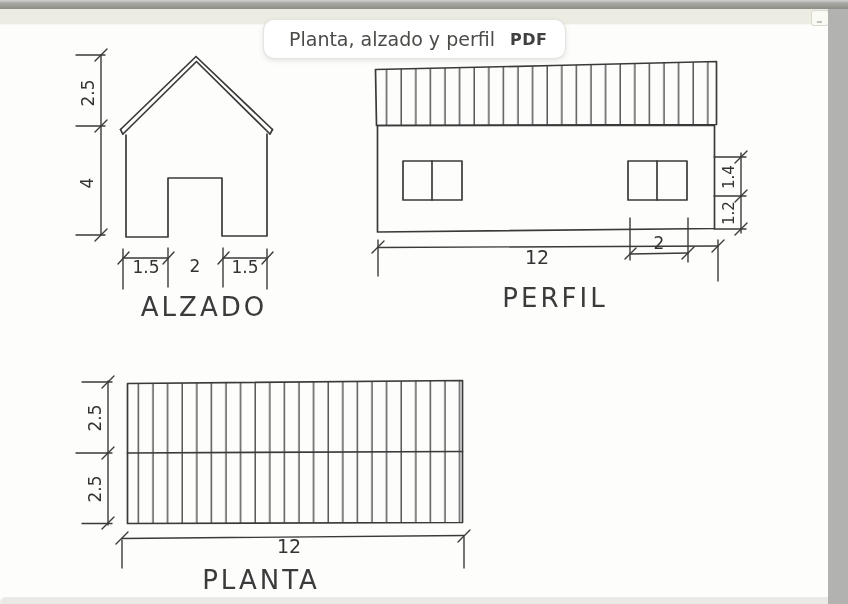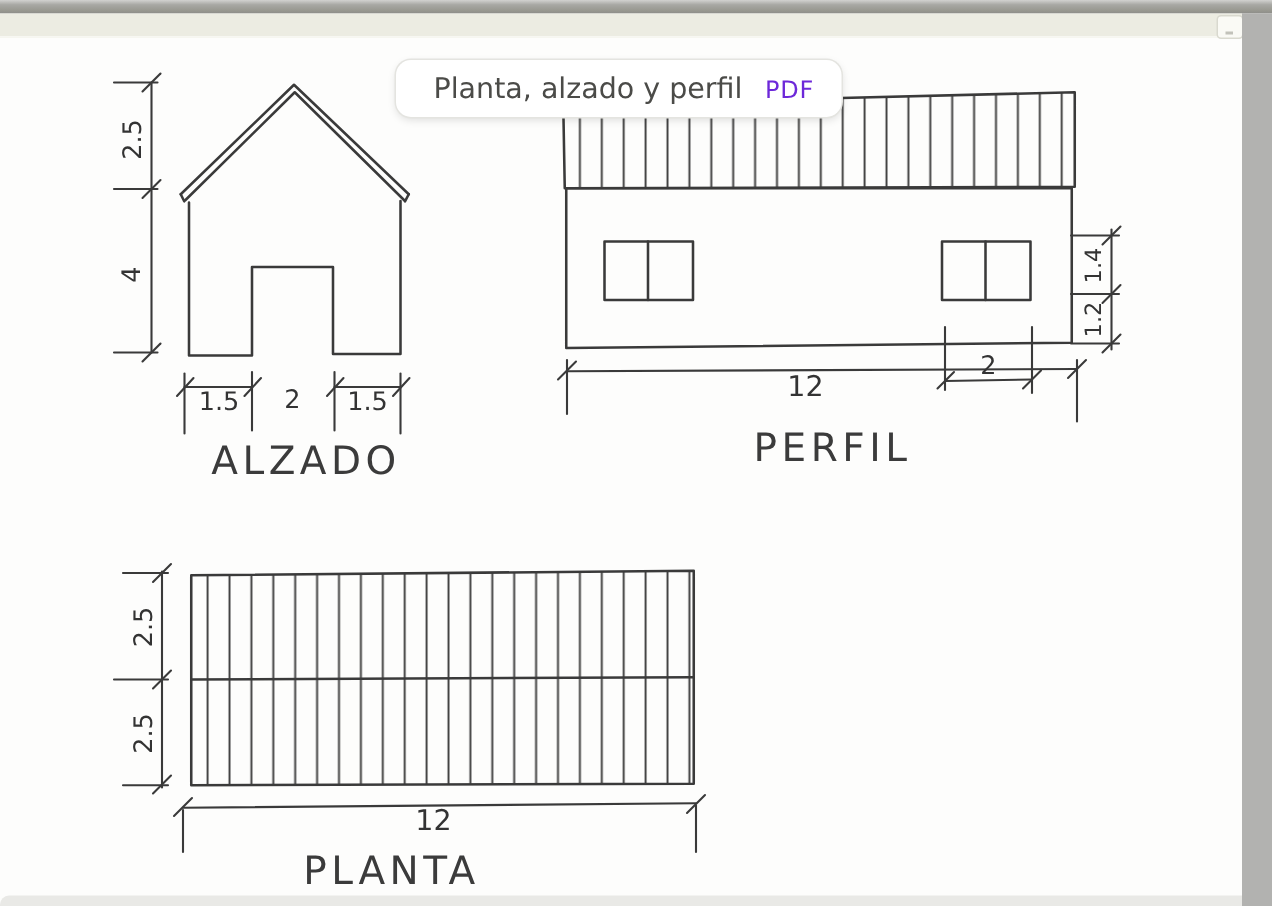--- a/index.html
+++ b/index.html
@@ -14,25 +14,25 @@
               background:#ecece2;border-bottom:1px solid #f7f7f2;}
   .right-margin{position:absolute;left:828px;top:9px;width:20px;height:595px;
                 background:#b2b2b0;}
   .bottom-strip{position:absolute;left:0;top:597px;width:828px;height:7px;
                 background:#e9e9e6;border-top-left-radius:6px;}
   .edge-notch{position:absolute;left:811px;top:10px;width:16px;height:14px;
               background:#fafaf5;border:1px solid #d9d9cf;border-radius:3px;}
   .edge-notch::after{content:"";position:absolute;left:5px;bottom:2px;width:5px;height:2px;background:#c2c2ba;}
 
   
-  .pill{position:absolute;left:264px;top:40px;height:38px;display:flex;align-items:center;
+  .pill{position:absolute;left:264px;top:20px;height:38px;display:flex;align-items:center;
         background:#ffffff;border-radius:10px;padding:0 18px 0 25px;
         box-shadow:0 0 0 1px #e4e4e0,0 2px 6px rgba(0,0,0,.13);}
   .pill-title{font-size:19px;color:#4b4b48;white-space:nowrap;}
-  .pill-badge{font-size:16px;color:#6d28d9;margin-left:15px;letter-spacing:.5px;}
+  .pill-badge{font-size:16px;color:#404040;margin-left:15px;letter-spacing:.5px;font-weight:bold;}
 
   
   svg{position:absolute;left:0;top:0;}
   .ink{stroke:#3a3a3a;fill:none;stroke-width:1.7;stroke-linecap:round;stroke-linejoin:round;}
   .dim{stroke:#3a3a3a;fill:none;stroke-width:1.4;stroke-linecap:round;}
   text{fill:#333333;font-family:"DejaVu Sans",sans-serif;}
   .dimtxt{font-size:17px;text-anchor:middle;}
   .dimtxt-sm{font-size:15px;text-anchor:middle;}
   .dimtxt-lg{font-size:19px;text-anchor:middle;}
   .viewlbl{font-size:26px;text-anchor:middle;letter-spacing:3px;fill:#3b3b3b;}

